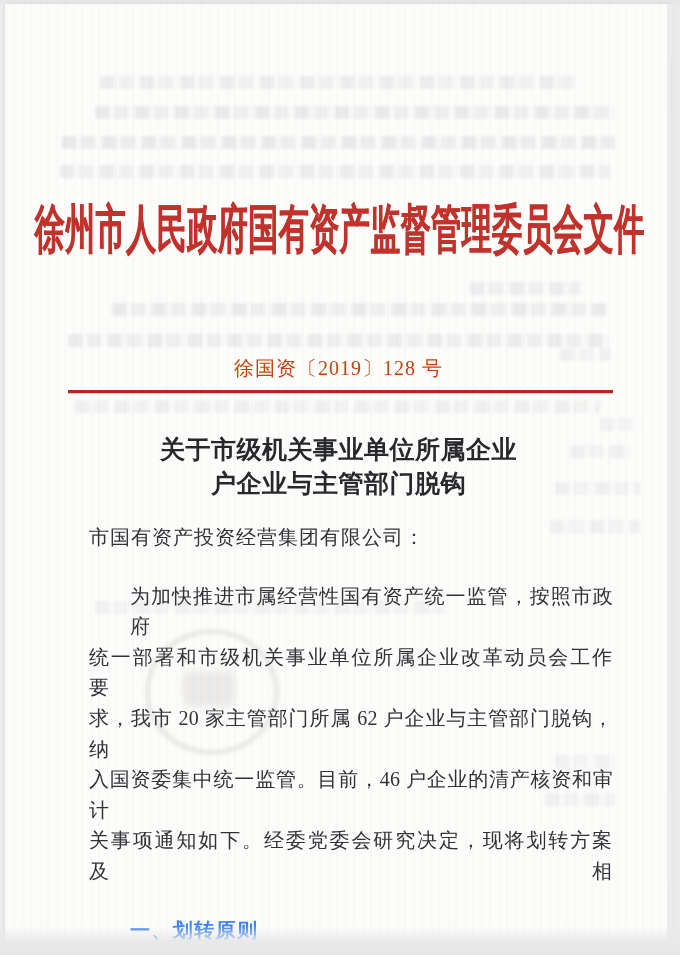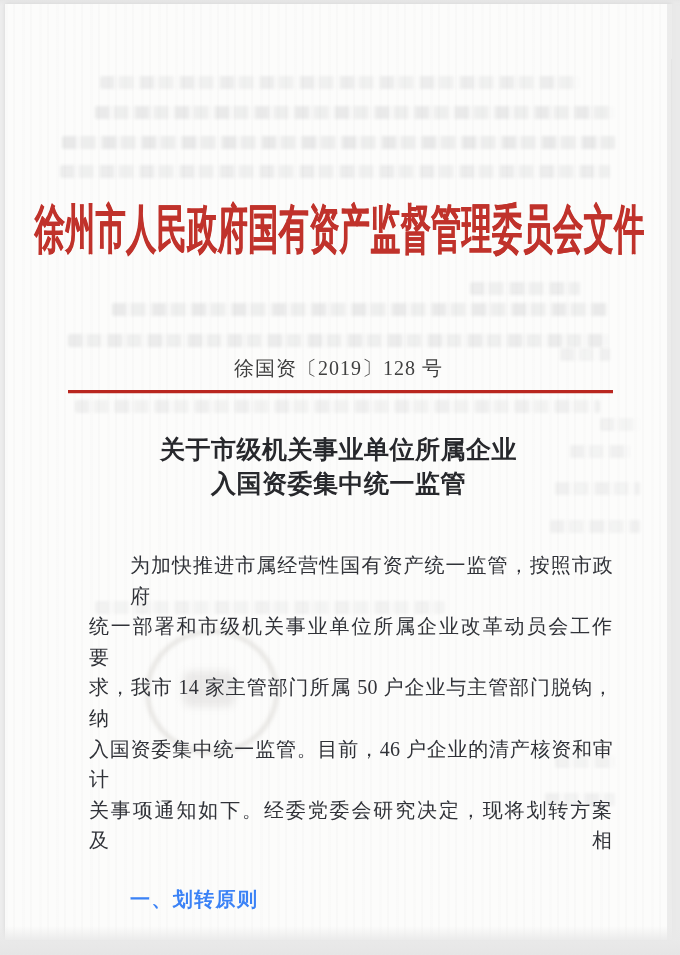--- a/index.html
+++ b/index.html
@@ -37,21 +37,21 @@
   .org-title{
     font-family:"Liberation Serif","DejaVu Serif",serif;
     font-weight:700;font-size:30px;letter-spacing:0.5px;white-space:nowrap;
     color:var(--header-red,#c0322b);
     transform:scaleY(1.75);transform-origin:center;
     text-shadow:0.4px 0 0 var(--header-red,#c0322b);
   }
   .doc-number{
     position:absolute;left:0;top:350px;width:667px;height:28px;
     text-align:center;font-size:20px;line-height:28px;letter-spacing:1px;
-    color:#404040;
+    color:#c2410c;
   }
   .red-rule{
     position:absolute;left:63px;top:386px;width:545px;height:3px;
     background:var(--rule-red,#b9261f);
     box-shadow:0 1px 0 rgba(185,38,31,0.25);
   }
   .doc-title{
     position:absolute;left:0;top:428px;width:667px;
     text-align:center;
     font-family:"Liberation Sans","DejaVu Sans",sans-serif;
@@ -113,27 +113,28 @@
     <div class="org-title-wrap">
       <span class="org-title">徐州市人民政府国有资产监督管理委员会文件</span>
     </div>
 
     <div class="doc-number">徐国资〔2019〕128 号</div>
 
     <div class="red-rule"></div>
 
     <div class="doc-title">
       <div>关于市级机关事业单位所属企业</div>
-      <div>入国资委集中统一监管</div>
+      <div>户企业与主管部门脱钩</div>
     </div>
 
     <div class="docbody">
+      <div class="bl">市国有资产投资经营集团有限公司：</div>
       <div class="bl ind fill tight">为加快推进市属经营性国有资产统一监管，按照市政府</div>
       <div class="bl fill">统一部署和市级机关事业单位所属企业改革动员会工作要</div>
-      <div class="bl fill tight">求，我市 14 家主管部门所属 50 户企业与主管部门脱钩，纳</div>
+      <div class="bl fill tight">求，我市 20 家主管部门所属 62 户企业与主管部门脱钩，纳</div>
       <div class="bl fill tight">入国资委集中统一监管。目前，46 户企业的清产核资和审计</div>
       <div class="bl fill">关事项通知如下。经委党委会研究决定，现将划转方案及相</div>
       <div class="bl ind head">一、划转原则</div>
       <div class="bl ind fill tight">按照主业相近、产业相关、业务协同、优势互补的原则。</div>
 
     </div>
 
     <div class="page-edge"></div>
   </div>
   <div class="right-gutter"></div>

